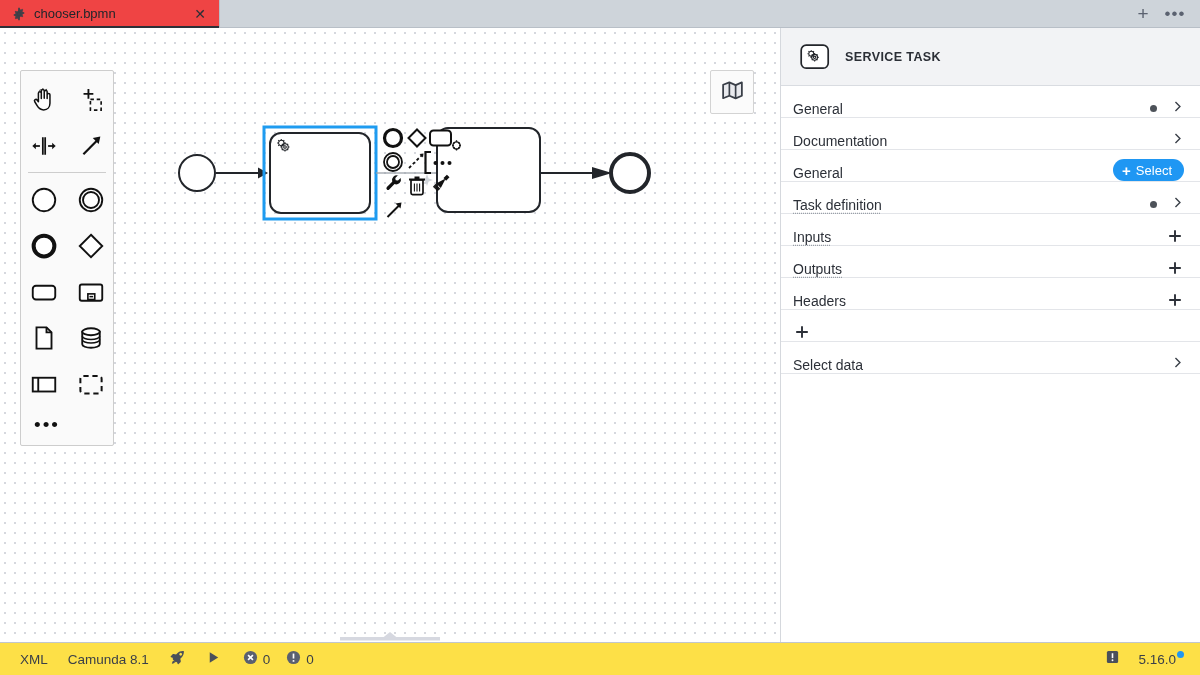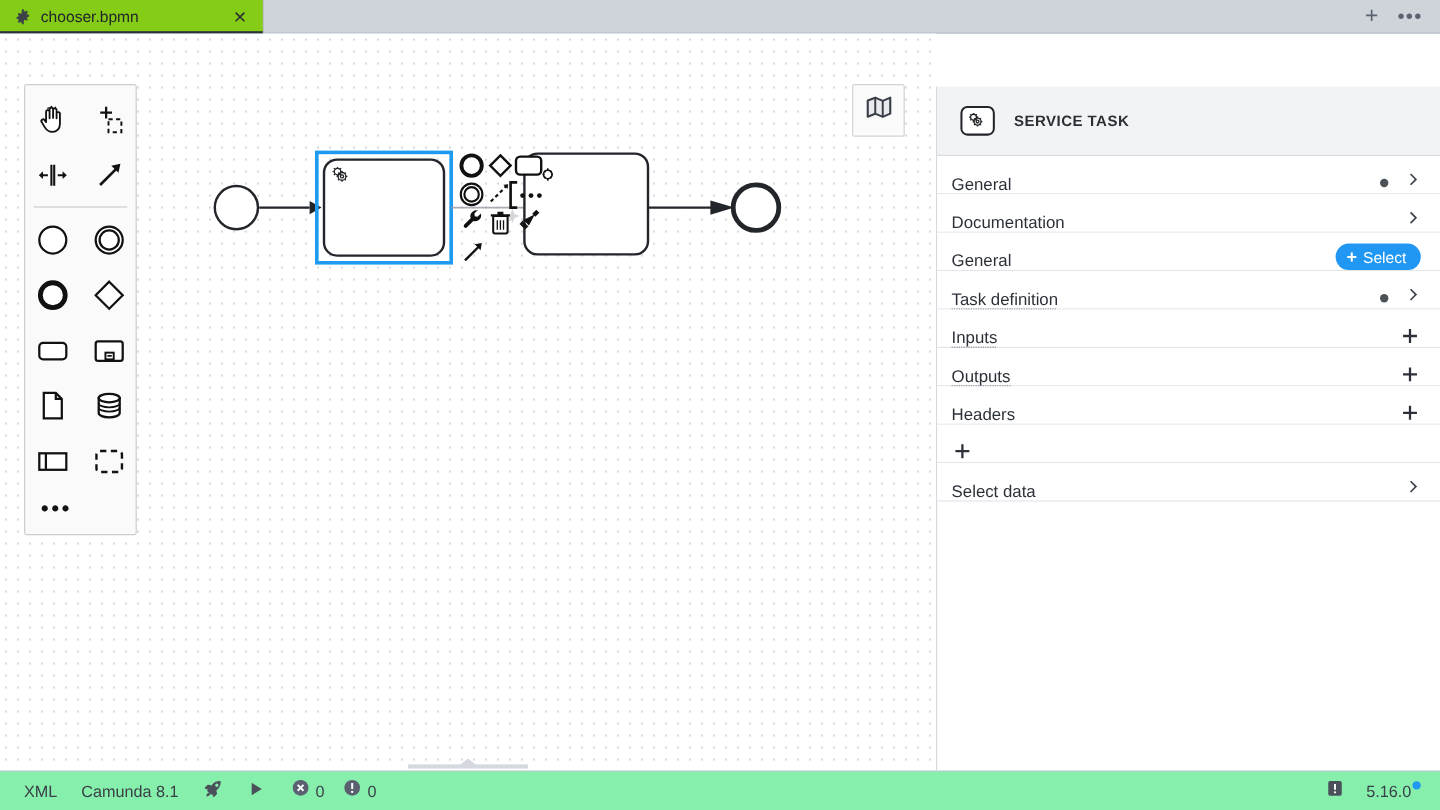--- a/index.html
+++ b/index.html
@@ -21,21 +21,21 @@
   }
   .tab {
     display: flex; align-items: center; gap: 8px;
     padding: 0 10px 0 12px;
     background: #dfe3e8;
     min-width: 220px;
     border-right: 1px solid #b8bfc7;
     position: relative;
     cursor: default;
   }
-  .tab.active { background: #84cc16; }
+  .tab.active { background: #ef4444; }
   .tab.active::after {
     content: ""; position: absolute; left: 0; right: 0; bottom: -1px;
     height: 2px; background: #2c3038;
   }
   .tab-icon { width: 14px; height: 14px; display: block; flex: 0 0 14px; }
   .tab-title {
     font-size: 13px; color: #22252a; white-space: nowrap;
     flex: 1 1 auto;
   }
   .tab-close {
@@ -103,21 +103,20 @@
     cursor: pointer;
   }
 
   
   .props {
     width: 420px; min-width: 420px;
     background: #ffffff;
     border-left: 1px solid #d5d8dd;
     display: flex; flex-direction: column;
     overflow: hidden;
-    margin-top: 44px;
   }
   .props-header {
     height: 58px; min-height: 58px;
     background: #f2f3f5;
     display: flex; align-items: center; gap: 14px;
     padding: 0 18px;
     border-bottom: 1px solid #d9dce1;
   }
   .props-header-icon {
     width: 32px; height: 28px;
@@ -157,21 +156,21 @@
     border: none; border-radius: 12px;
     height: 22px; padding: 0 12px 0 9px;
     font-size: 13px; font-family: "Liberation Sans", sans-serif;
     cursor: pointer;
   }
   .select-btn .sp { font-size: 15px; line-height: 1; font-weight: 600; }
 
   
   .statusbar {
     height: 33px; min-height: 33px;
-    background: #86efac;
+    background: #fde047;
     display: flex; align-items: center;
     padding: 0 12px 0 10px;
     border-top: 1px solid #c1c6cd;
     gap: 0;
   }
   .sb-item {
     display: flex; align-items: center; gap: 6px;
     height: 100%; padding: 0 10px;
     font-size: 13.5px; color: #3a3f48; cursor: pointer;
   }

